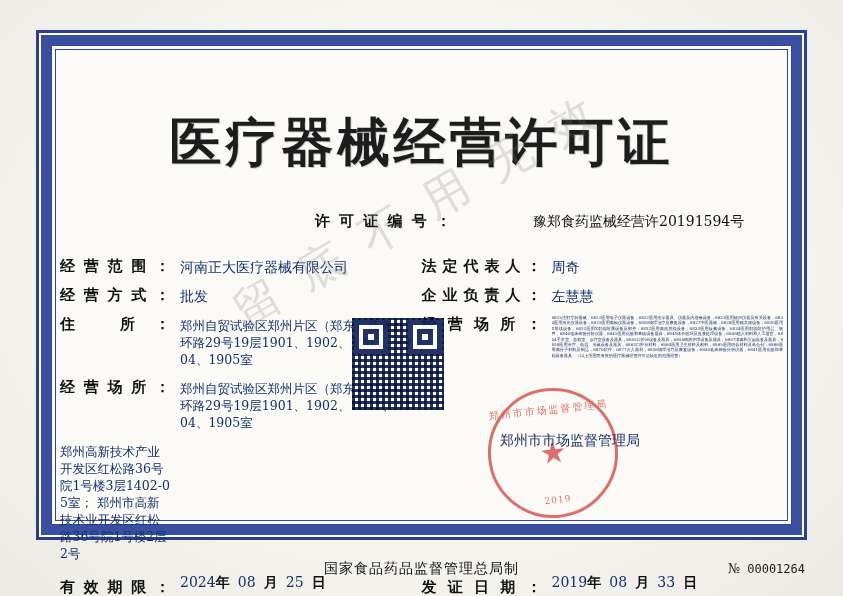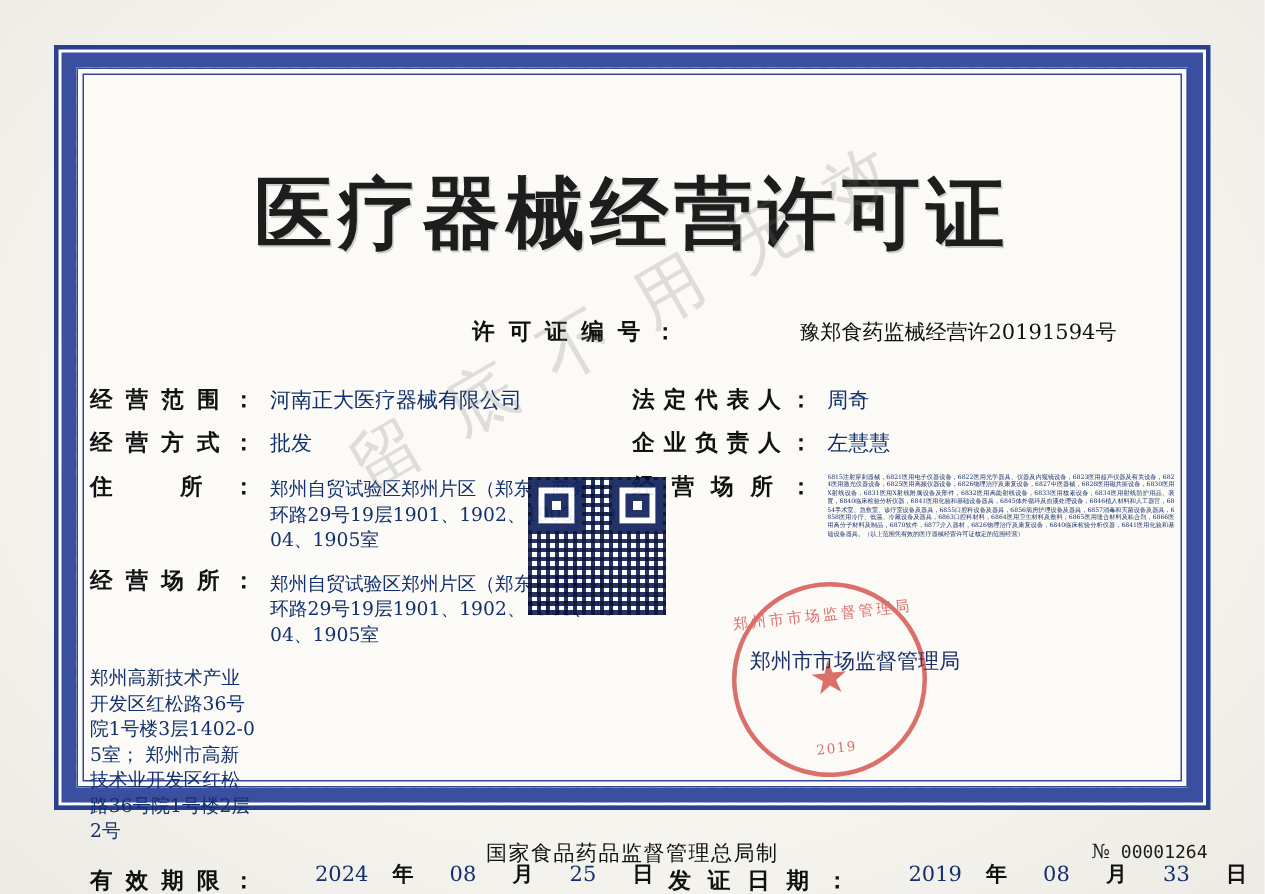--- a/index.html
+++ b/index.html
@@ -131,25 +131,24 @@
     position: relative;
     margin-top: 6px;
     display: grid;
     grid-template-columns: 110px 1fr 120px 1fr;
     column-gap: 10px;
     font-family: "DejaVu Serif", "Liberation Serif", serif;
   }
   .date-cells {
     display: flex;
     align-items: baseline;
-    gap: 16px;
+    gap: 0;
     font-size: 14px;
     color: #12306e;
     padding-top: 6px;
-    margin-left: 30px;
   }
   .date-cells .ymd-char {
     font-size: 14px;
     color: #111;
     font-weight: bold;
   }
   .date-num { min-width: 34px; text-align: center; }
 
   
   .qr {

